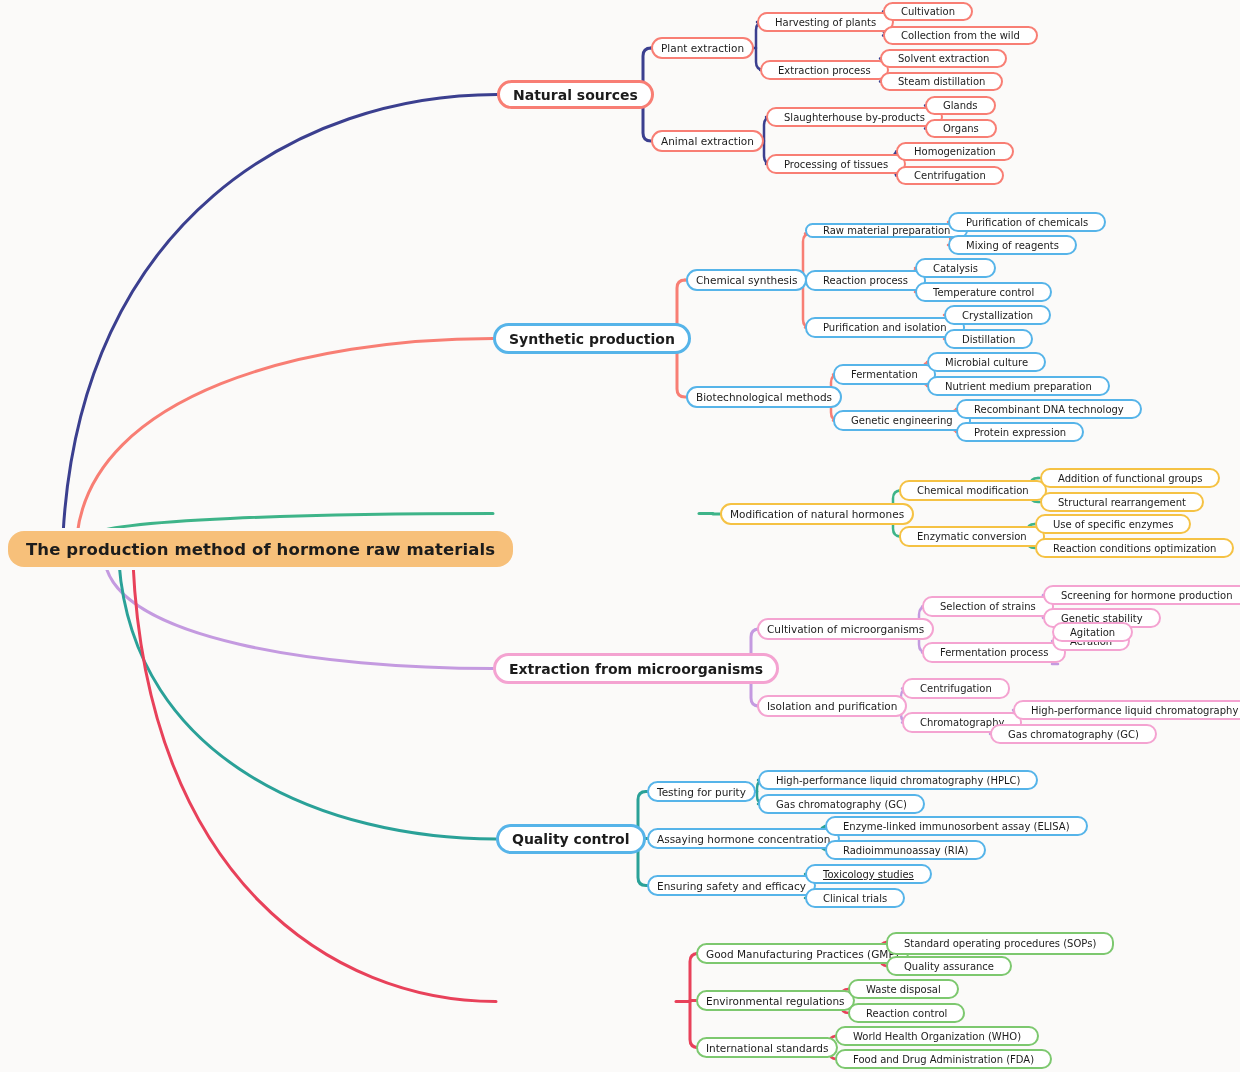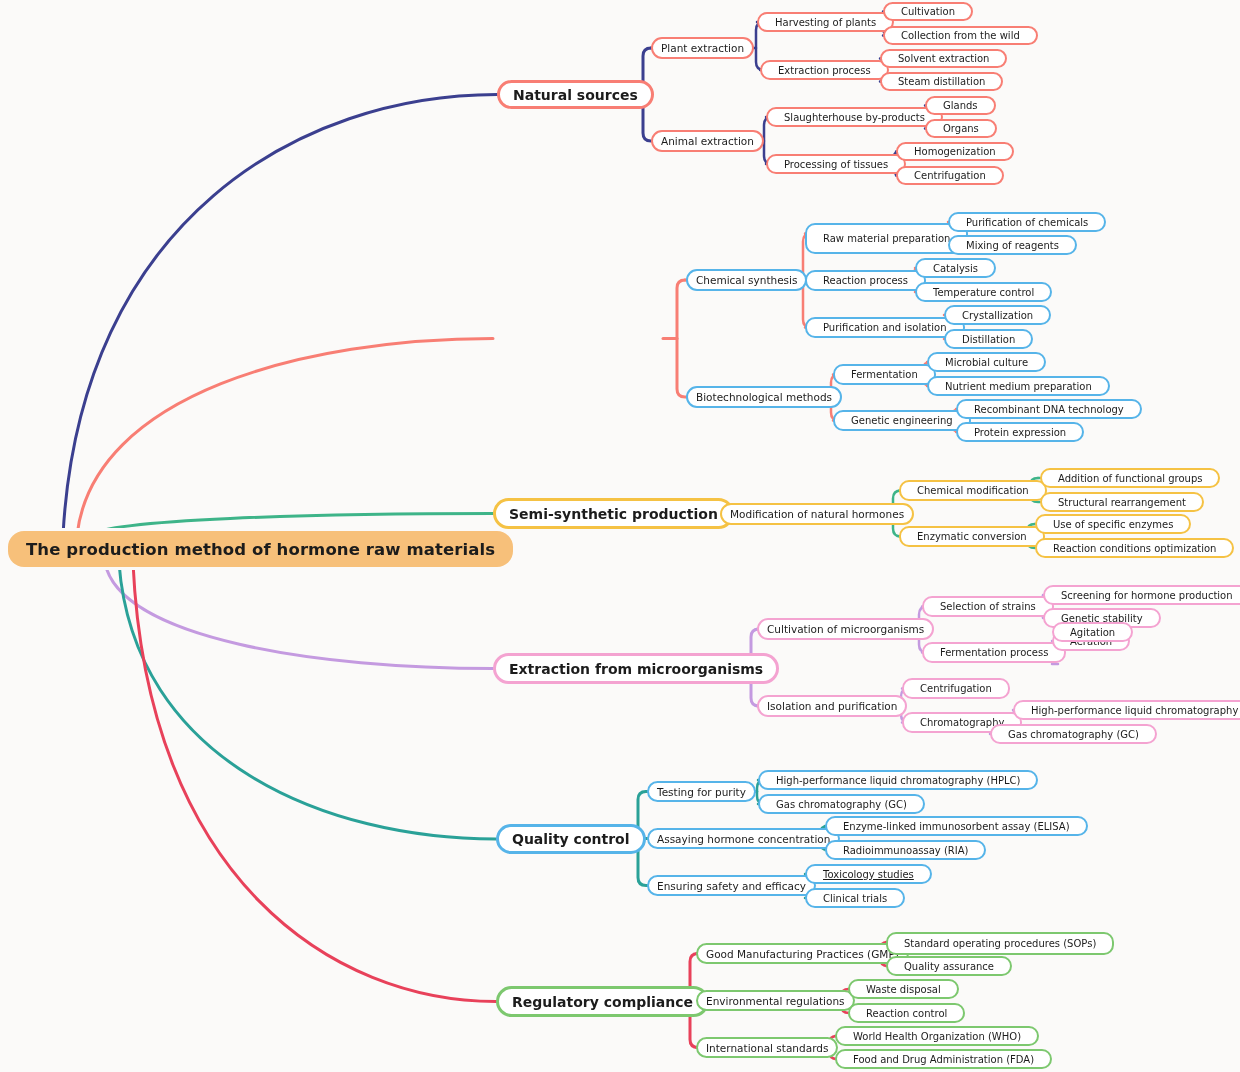--- a/index.html
+++ b/index.html
@@ -230,24 +230,27 @@
     </div>
     <div class="node lvl3" style="left: 766px; top: 154px; height: 20px; min-width: 113px; border-color: rgb(248, 126, 116);">
       <span>Processing of tissues</span>
     </div>
     <div class="node lvl3" style="left: 896px; top: 142px; height: 19px; min-width: 96px; border-color: rgb(248, 126, 116);">
       <span>Homogenization</span>
     </div>
     <div class="node lvl3" style="left: 896px; top: 166px; height: 19px; min-width: 89px; border-color: rgb(248, 126, 116);">
       <span>Centrifugation</span>
     </div>
+    <div class="node lvl1" style="left: 493px; top: 323px; height: 31px; min-width: 170px; border-color: rgb(86, 180, 233);">
+      <span>Synthetic production</span>
+    </div>
     <div class="node lvl2" style="left: 686px; top: 269px; height: 22px; min-width: 103px; border-color: rgb(86, 180, 233);">
       <span>Chemical synthesis</span>
     </div>
-    <div class="node lvl3" style="left: 805px; top: 223px; height: 31px; min-width: 131px; border-color: rgb(86, 180, 233); justify-content: center;">
+    <div class="node lvl3" style="left: 805px; top: 223px; height: 15px; min-width: 131px; border-color: rgb(86, 180, 233); justify-content: center;">
       <span>Raw material preparation</span>
     </div>
     <div class="node lvl3" style="left: 948px; top: 212px; height: 20px; min-width: 130px; border-color: rgb(86, 180, 233);">
       <span>Purification of chemicals</span>
     </div>
     <div class="node lvl3" style="left: 948px; top: 235px; height: 20px; min-width: 106px; border-color: rgb(86, 180, 233);">
       <span>Mixing of reagents</span>
     </div>
     <div class="node lvl3" style="left: 805px; top: 270px; height: 21px; min-width: 94px; border-color: rgb(86, 180, 233);">
       <span>Reaction process</span>
@@ -281,23 +284,20 @@
     </div>
     <div class="node lvl3" style="left: 833px; top: 410px; height: 21px; min-width: 105px; border-color: rgb(86, 180, 233);">
       <span>Genetic engineering</span>
     </div>
     <div class="node lvl3" style="left: 956px; top: 399px; height: 20px; min-width: 151px; border-color: rgb(86, 180, 233);">
       <span>Recombinant DNA technology</span>
     </div>
     <div class="node lvl3" style="left: 956px; top: 422px; height: 20px; min-width: 104px; border-color: rgb(86, 180, 233);">
       <span>Protein expression</span>
     </div>
-    <div class="node lvl1" style="left: 493px; top: 498px; height: 31px; min-width: 206px; border-color: rgb(245, 194, 68);">
-      <span>Semi-synthetic production</span>
-    </div>
     <div class="node lvl2" style="left: 720px; top: 503px; height: 22px; min-width: 159px; border-color: rgb(245, 194, 68);">
       <span>Modification of natural hormones</span>
     </div>
     <div class="node lvl3" style="left: 899px; top: 480px; height: 21px; min-width: 117px; border-color: rgb(245, 194, 68);">
       <span>Chemical modification</span>
     </div>
     <div class="node lvl3" style="left: 1040px; top: 468px; height: 20px; min-width: 144px; border-color: rgb(245, 194, 68);">
       <span>Addition of functional groups</span>
     </div>
     <div class="node lvl3" style="left: 1040px; top: 492px; height: 20px; min-width: 130px; border-color: rgb(245, 194, 68);">
@@ -373,23 +373,20 @@
       <span>Radioimmunoassay (RIA)</span>
     </div>
     <div class="node lvl2" style="left: 647px; top: 875px; height: 21px; min-width: 144px; border-color: rgb(86, 180, 233);">
       <span>Ensuring safety and efficacy</span>
     </div>
     <div class="node lvl3" style="left: 805px; top: 864px; height: 20px; min-width: 103px; border-color: rgb(86, 180, 233); text-decoration: underline;">
       <span>Toxicology studies</span>
     </div>
     <div class="node lvl3" style="left: 805px; top: 888px; height: 20px; min-width: 78px; border-color: rgb(86, 180, 233);">
       <span>Clinical trials</span>
-    </div>
-    <div class="node lvl1" style="left: 496px; top: 986px; height: 31px; min-width: 180px; border-color: rgb(125, 200, 111);">
-      <span>Regulatory compliance</span>
     </div>
     <div class="node lvl2" style="left: 696px; top: 943px; height: 21px; min-width: 170px; border-color: rgb(125, 200, 111);">
       <span>Good Manufacturing Practices (GMP)</span>
     </div>
     <div class="node lvl3" style="left: 886px; top: 932px; height: 23px; min-width: 183px; border-color: rgb(125, 200, 111);">
       <span>Standard operating procedures (SOPs)</span>
     </div>
     <div class="node lvl3" style="left: 886px; top: 956px; height: 20px; min-width: 101px; border-color: rgb(125, 200, 111);">
       <span>Quality assurance</span>
     </div>

